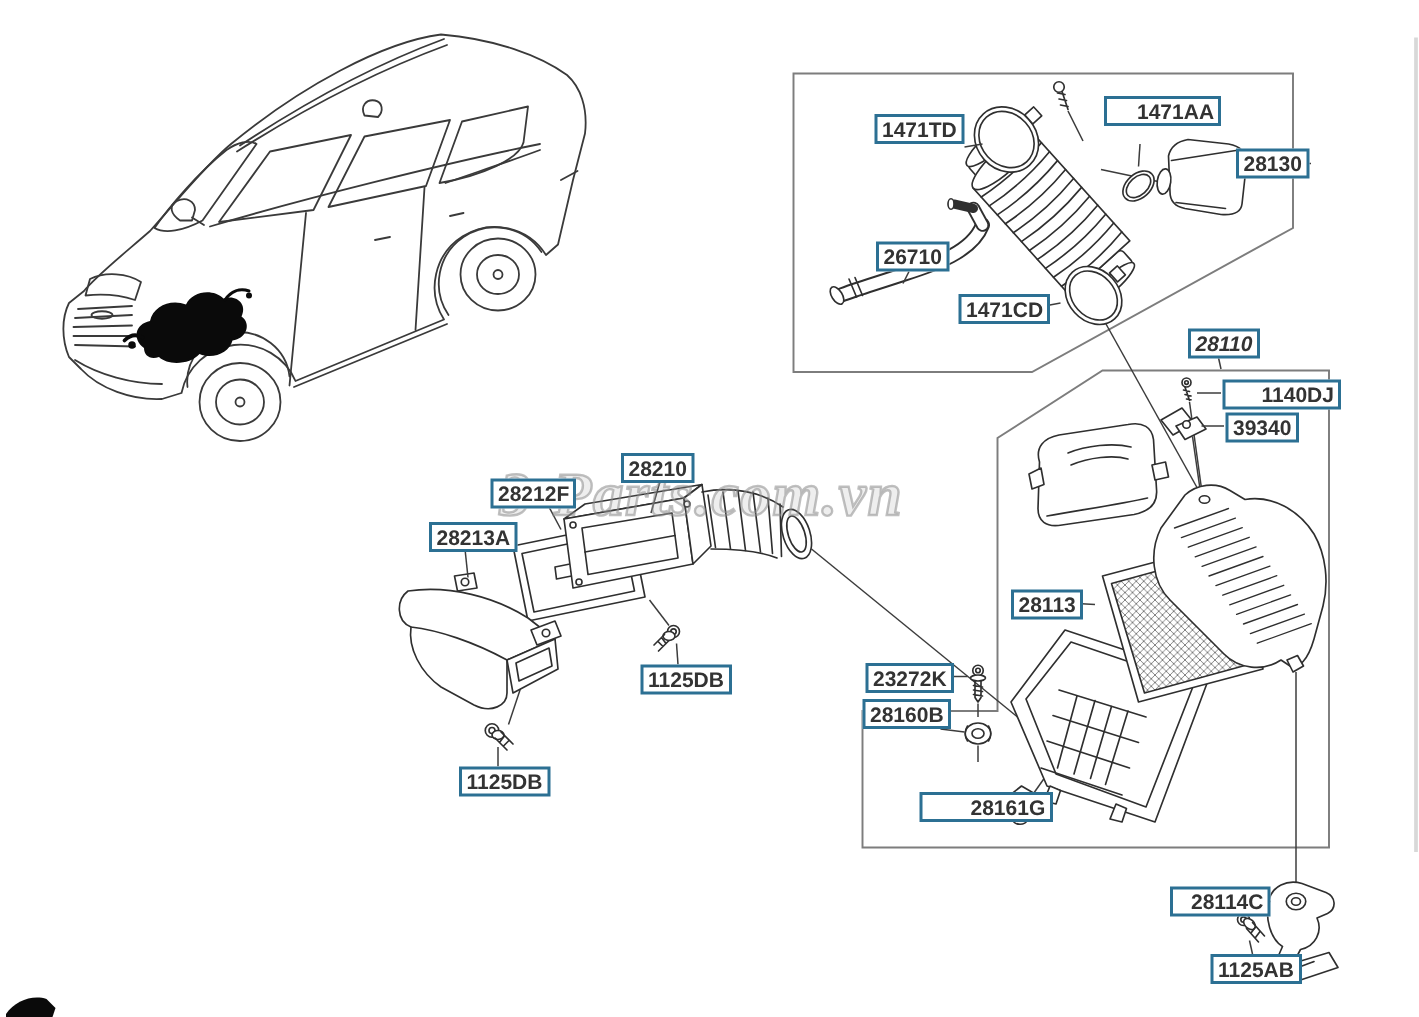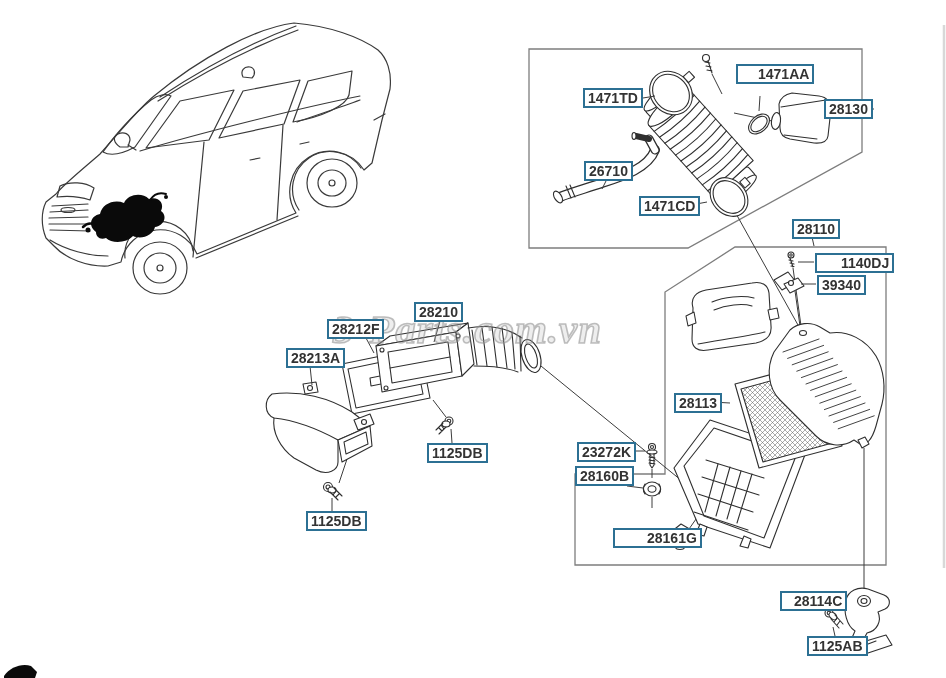--- a/index.html
+++ b/index.html
@@ -298,26 +298,26 @@
     <line x1="332" y1="511" x2="332" y2="498"></line>
     <line x1="831" y1="600" x2="847" y2="601"></line>
     <line x1="835" y1="636" x2="833" y2="627"></line>
   </g>
 
   <path d="M4,676 C10,667 22,663 31,666 L37,672 L35,678 L4,678 Z" fill="#0a0a0a" stroke="none"></path>
 </svg>
 
 <div id="watermark">3-Parts.com.vn</div>
 
-<div class="part-label" style="left:583px;top:88px;text-align:center;">1471TD</div>
+<div class="part-label" style="left:583px;top:76px;text-align:center;">1471TD</div>
 <div class="part-label" style="left:736px;top:64px;padding-left:20px;">1471AA</div>
 <div class="part-label" style="left:584px;top:161px;">26710</div>
 <div class="part-label" style="left:639px;top:196px;">1471CD</div>
 <div class="part-label" style="left:824px;top:99px;">28130</div>
-<div class="part-label" style="left:792px;top:219px;">28110</div>
+<div class="part-label" style="left:792px;top:219px;font-style:italic;">28110</div>
 <div class="part-label" style="left:815px;top:253px;padding-left:24px;">1140DJ</div>
 <div class="part-label" style="left:817px;top:275px;">39340</div>
 <div class="part-label" style="left:414px;top:302px;">28210</div>
 <div class="part-label" style="left:327px;top:319px;">28212F</div>
 <div class="part-label" style="left:286px;top:348px;">28213A</div>
 <div class="part-label" style="left:674px;top:393px;">28113</div>
 <div class="part-label" style="left:427px;top:443px;">1125DB</div>
 <div class="part-label" style="left:577px;top:442px;">23272K</div>
 <div class="part-label" style="left:575px;top:466px;">28160B</div>
 <div class="part-label" style="left:613px;top:528px;padding-left:32px;">28161G</div>

